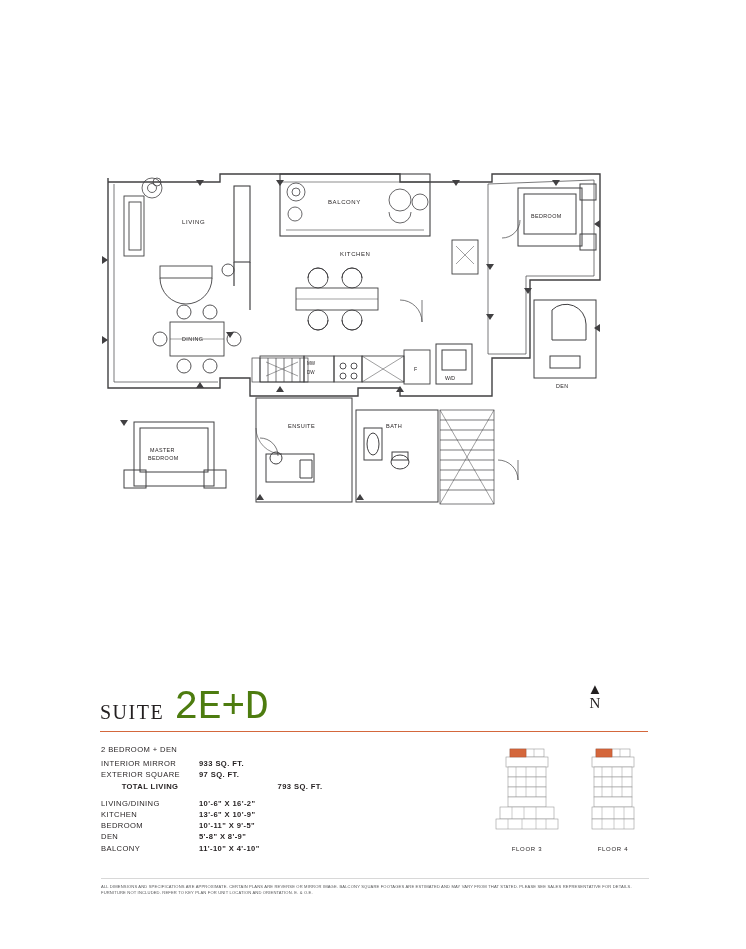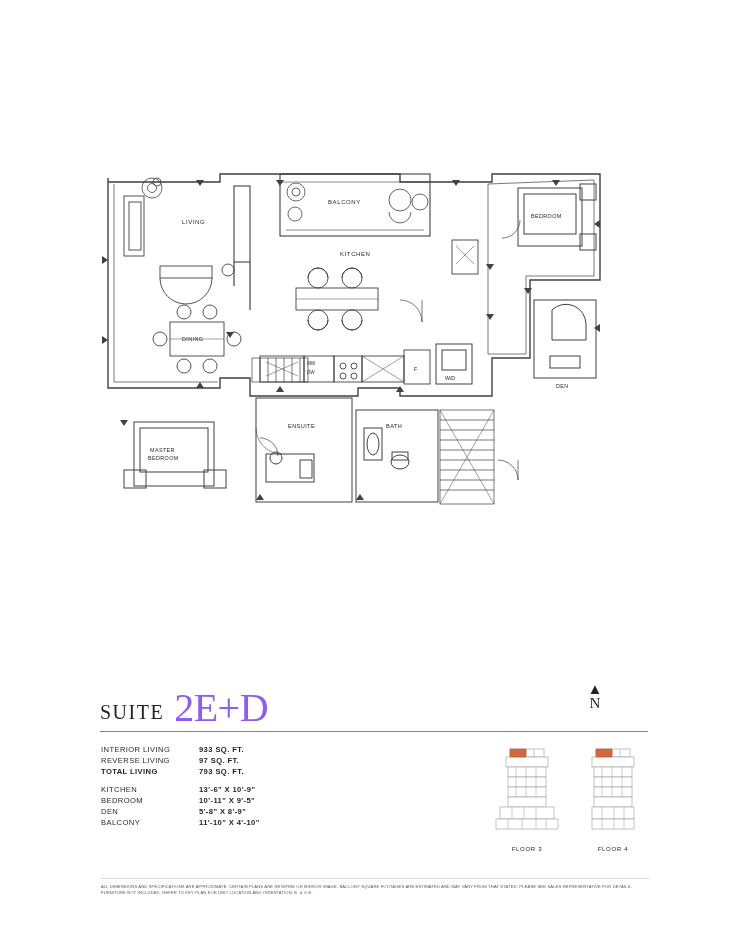--- a/index.html
+++ b/index.html
@@ -45,26 +45,26 @@
     height: 48px;
   }
   .suite-word {
     font-family: "Liberation Serif", serif;
     font-size: 20px;
     letter-spacing: 1.5px;
     color: #231f20;
     padding-bottom: 4px;
   }
   .suite-name {
-    font-family: Liberation Serif, serif;
+    font-family: Liberation Mono, monospace;
     font-size: 40px;
     font-weight: 400;
     letter-spacing: -0.5px;
     line-height: 1;
-    color: #8b5cf6;
+    color: #4d7c0f;
     text-align: center;
   }
   .rule {
     position: absolute;
     left: 100px;
     top: 731px;
     width: 548px;
     height: 1px;
     background: #d4673c;
   }
@@ -104,20 +104,21 @@
   .spec-row .k {
     width: 98px;
     flex: none;
   }
   .spec-row .v {
     flex: 1;
     font-weight: bold;
   }
   .spec-row.total {
     font-weight: bold;
+    text-align: center;
   }
   .spec-gap { height: 6px; }
   .subtitle {
     font-size: 7.6px;
     letter-spacing: 0.4px;
     margin-bottom: 3px;
   }
 
   
   .keyplans {
@@ -350,36 +351,41 @@
     </div>
   </div>
   <div class="rule"></div>
 
   <div class="compass">
     <div class="arrow">▲</div>
     <div class="n">N</div>
   </div>
 
   <div class="specs">
-
-    <div class="spec-row">
-      <span class="k">INTERIOR LIVING</span>
+    <div class="subtitle">2 BEDROOM + DEN</div>
+
+    <div class="spec-row">
+      <span class="k">INTERIOR MIRROR</span>
       <span class="v">933 SQ. FT.</span>
     </div>
     <div class="spec-row">
-      <span class="k">REVERSE LIVING</span>
+      <span class="k">EXTERIOR SQUARE</span>
       <span class="v">97 SQ. FT.</span>
     </div>
     <div class="spec-row total">
       <span class="k">TOTAL LIVING</span>
       <span class="v">793 SQ. FT.</span>
     </div>
 
     <div class="spec-gap"></div>
 
+    <div class="spec-row">
+      <span class="k">LIVING/DINING</span>
+      <span class="v">10'-6" X 16'-2"</span>
+    </div>
     <div class="spec-row">
       <span class="k">KITCHEN</span>
       <span class="v">13'-6" X 10'-9"</span>
     </div>
     <div class="spec-row">
       <span class="k">BEDROOM</span>
       <span class="v">10'-11" X 9'-5"</span>
     </div>
     <div class="spec-row">
       <span class="k">DEN</span>

